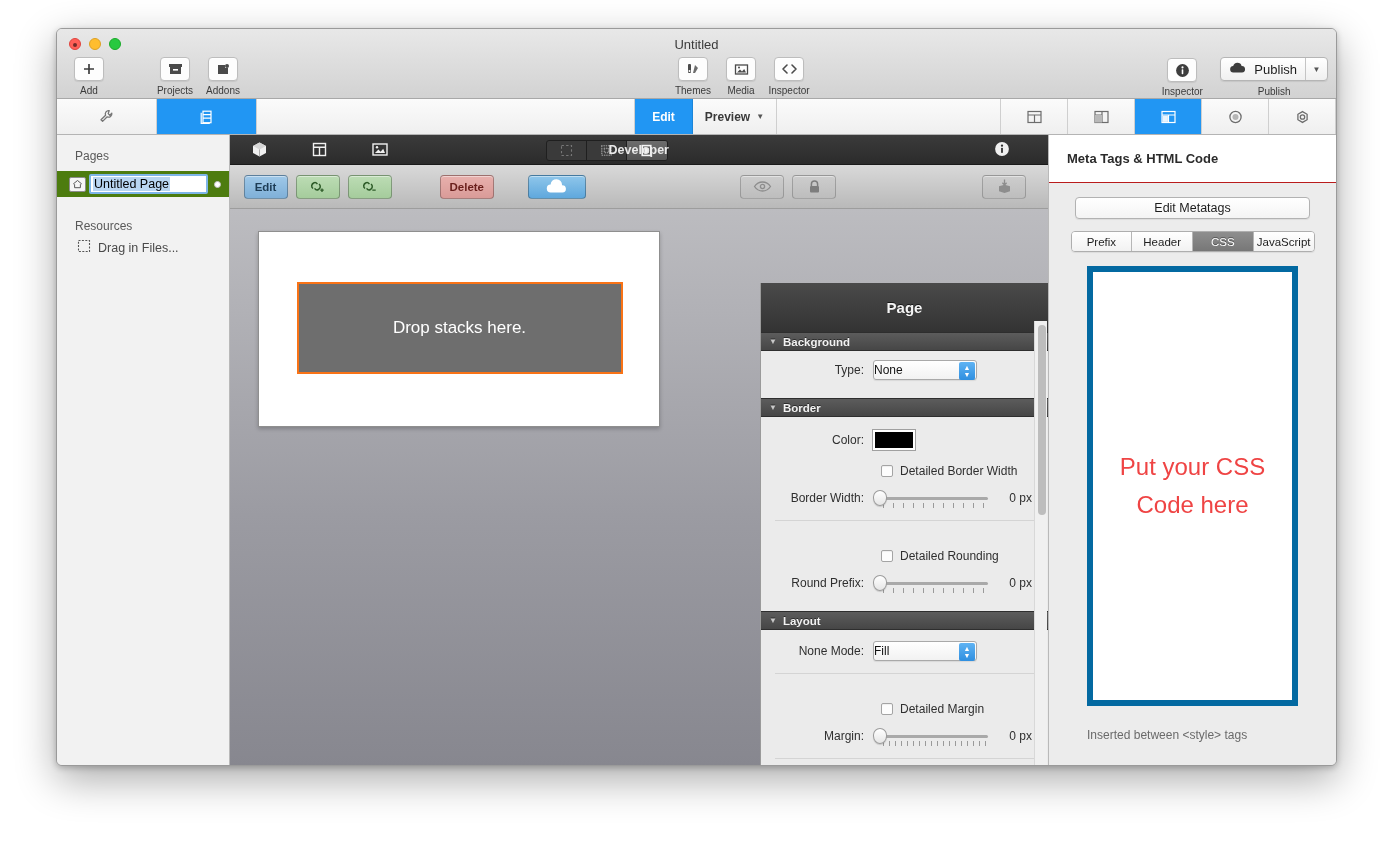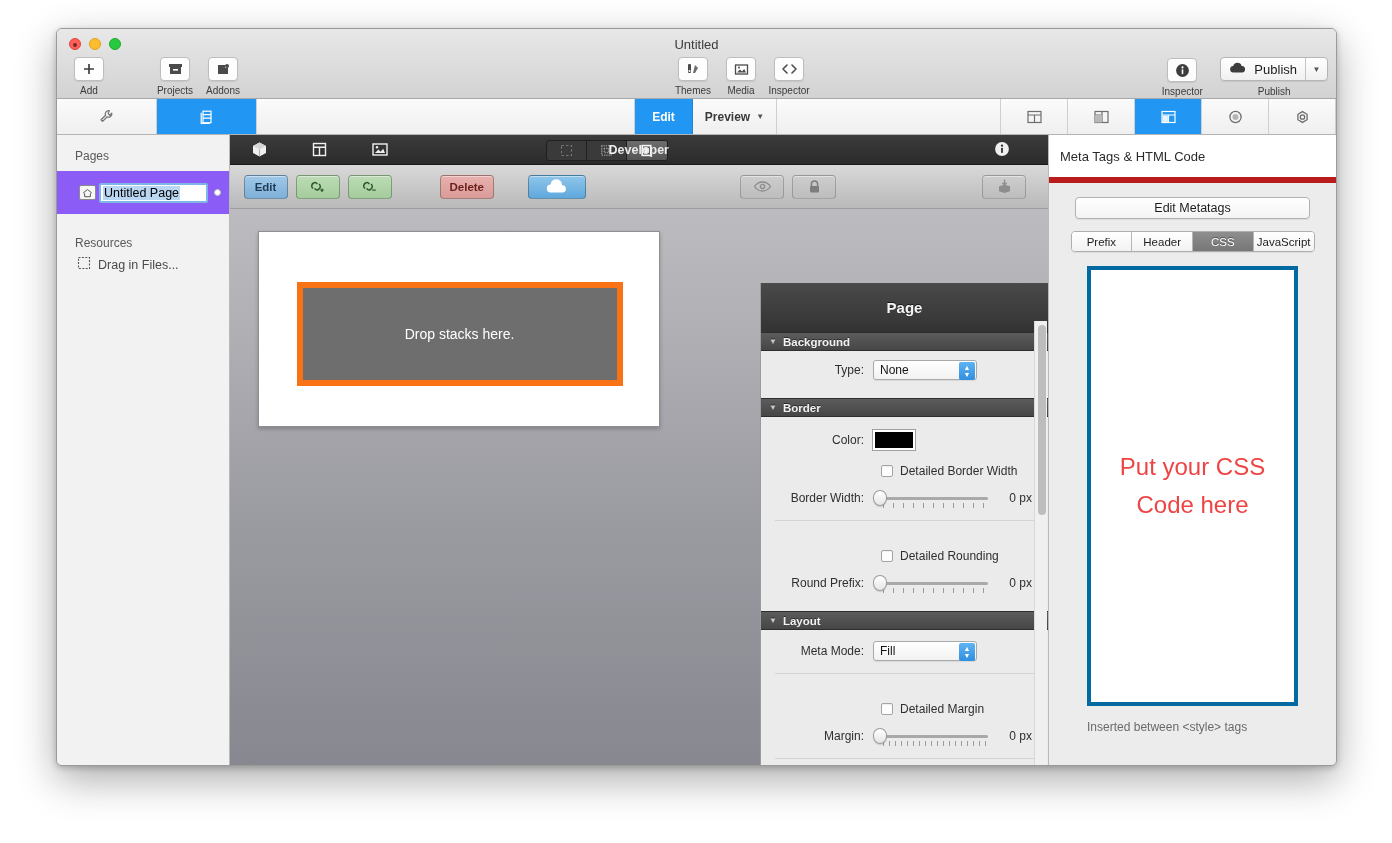--- a/index.html
+++ b/index.html
@@ -127,22 +127,22 @@
     width: 200px; background: #f2f2f2;
     border-right: 1px solid #b9b9b9;
     position: relative;
   }
   .side-header {
     font-size: 12px; color: #595959;
     padding: 14px 0 8px 18px;
   }
   .page-row {
     display: flex; align-items: center;
-    height: 43px; padding: 0 8px 0 22px;
-    background: #8b5cf6;
+    height: 26px; padding: 0 8px 0 12px;
+    background: #4d7c0f;
     position: relative;
   }
   .home-icon {
     width: 17px; height: 15px; border: 1px solid #8c8c8c;
     border-radius: 2px; background: #f6f6f6;
     display:flex; align-items:center; justify-content:center;
     margin-right: 3px; flex: none;
   }
   .page-name-field {
     flex: 1; height: 20px;
@@ -225,25 +225,25 @@
   }
   #page-canvas {
     position: absolute; left: 28px; top: 22px;
     width: 402px; height: 196px;
     background: #ffffff;
     border: 1px solid #8f8f8f;
     box-shadow: 0 2px 4px rgba(0,0,0,0.22);
   }
   #dropzone {
     position: absolute; left: 38px; top: 50px;
-    width: 326px; height: 104px;
+    width: 326px; height: 92px;
     background: #6e6e6e;
-    border: 6px solid #f97316;
+    border: 2px solid #f97316;
     display: flex; align-items: center; justify-content: center;
-    color: #ffffff; font-size: 14px;
+    color: #ffffff; font-size: 17px;
   }
   #canvas-handle {
     position: absolute; right: 0; top: 180px;
     width: 11px; height: 22px;
     background: linear-gradient(to bottom, #6a6a6a, #4a4a4a);
     border-radius: 2px 0 0 2px;
     display:flex; align-items:center; justify-content:center;
   }
 
   
@@ -280,21 +280,21 @@
   .pi-label {
     width: 112px; text-align: right; padding-right: 9px;
     font-size: 12px; color: #2f2f2f; flex: none;
   }
   .popup {
     width: 104px; height: 20px;
     background: linear-gradient(to bottom, #ffffff, #f2f2f2);
     border: 1px solid #a9a9a9; border-radius: 3px;
     display: flex; align-items: center;
     font-size: 12px; color: #131313;
-    padding-left: 6px; position: relative;
+    position: relative;
     box-shadow: 0 1px 1px rgba(0,0,0,0.08);
   }
   .popup .stepper {
     position: absolute; right: 1px; top: 1px;
     width: 16px; height: 18px;
     background: linear-gradient(to bottom, #5fb3f3, #2f8fe0);
     border-radius: 2px;
     display:flex; flex-direction: column; align-items:center; justify-content:center;
     color: #fff; font-size: 7px; line-height: 7px;
   }
@@ -342,24 +342,24 @@
 
   
   #right-panel {
     width: 334px; background: #ececec;
     border-left: 1px solid #b9b9b9;
     display: flex; flex-direction: column;
   }
   #rp-header {
     height: 48px; flex: none;
     background: #ffffff;
-    border-bottom: 6px solid #b91c1c;
+    border-bottom: 1px solid #b91c1c;
     display: flex; align-items: center;
-    padding-left: 11px;
-    font-size: 13px; font-weight: normal; color: #2b2b2b;
+    padding-left: 18px;
+    font-size: 13px; font-weight: bold; color: #2b2b2b;
   }
   #edit-metatags {
     margin: 14px 26px 0;
     height: 22px;
     background: linear-gradient(to bottom, #ffffff, #f4f4f4);
     border: 1px solid #b2b2b2; border-radius: 4px;
     display:flex; align-items:center; justify-content:center;
     font-size: 12.5px; color: #1c1c1c;
     box-shadow: 0 1px 1px rgba(0,0,0,0.07);
   }
@@ -375,24 +375,24 @@
     font-size: 11.5px; color: #1d1d1d;
     background: linear-gradient(to bottom, #ffffff, #f2f2f2);
     border-right: 1px solid #b6b6b6;
   }
   .rp-tab:last-child { border-right: none; }
   .rp-tab.active {
     background: linear-gradient(to bottom, #8e8e8e, #777777);
     color: #ffffff; text-shadow: 0 -1px 0 rgba(0,0,0,0.4);
   }
   #code-area {
-    margin: 14px 38px 0;
+    margin: 14px 38px 8px;
     flex: 1; max-height: 440px;
     background: #ffffff;
-    border: 4px solid #0369a1;
+    border: 6px solid #0369a1;
     display: flex; align-items: center; justify-content: center;
   }
   #code-placeholder {
     color: #ef4444; font-size: 24px; text-align: center; line-height: 1.6;
   }
   #code-note {
     padding: 14px 0 0 38px;
     font-size: 12px; color: #6a6a6a;
     height: 48px; flex: none;
   }
@@ -749,21 +749,21 @@
               </div>
               <div class="pi-value">0 px</div>
             </div>
             <div class="pi-gap"></div>
 
             <div class="pi-section">
               <span class="tri">▼</span>
               <span>Layout</span>
             </div>
             <div class="pi-row" style="margin-top:7px">
-              <div class="pi-label">Meta Mode:</div>
+              <div class="pi-label">None Mode:</div>
               <div class="popup">
                 <span>Fill</span>
                 <span class="stepper">▲<br>▼</span>
               </div>
             </div>
             <div class="pi-divider"></div>
             <div class="pi-gap"></div>
             <div class="chk-row">
               <div class="chkbox"></div>
               <div class="chk-label">Detailed Margin</div>

